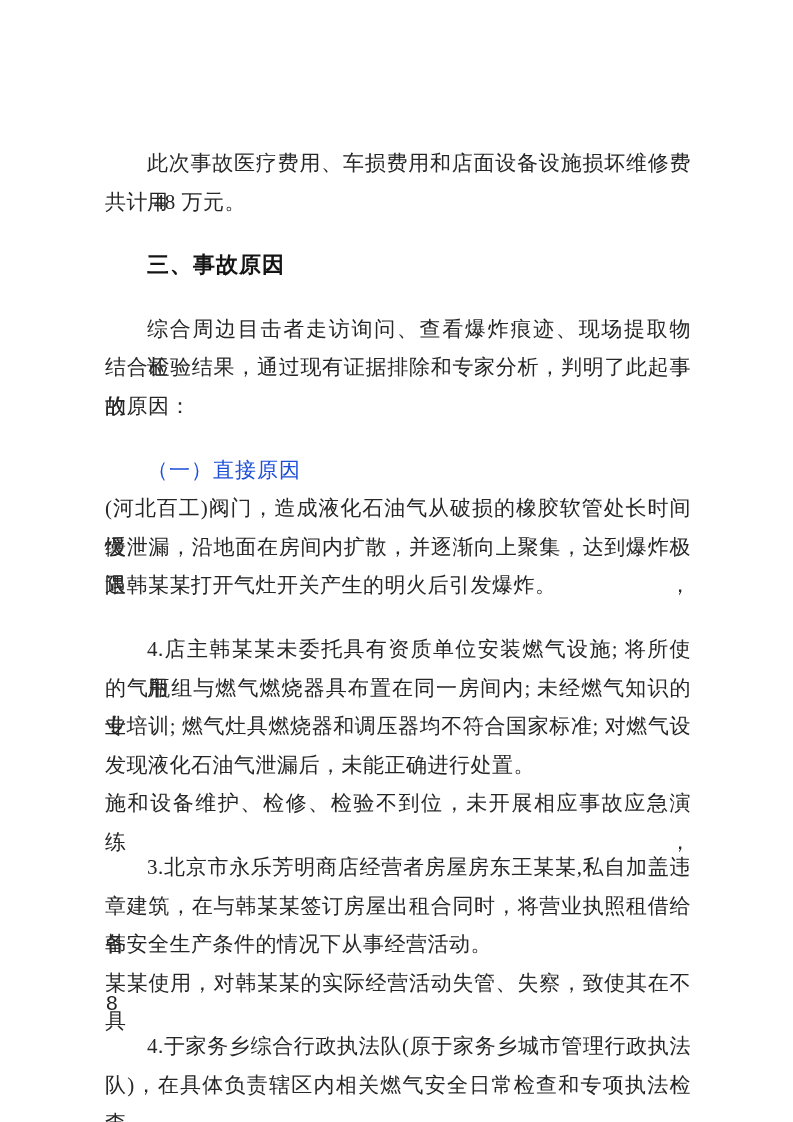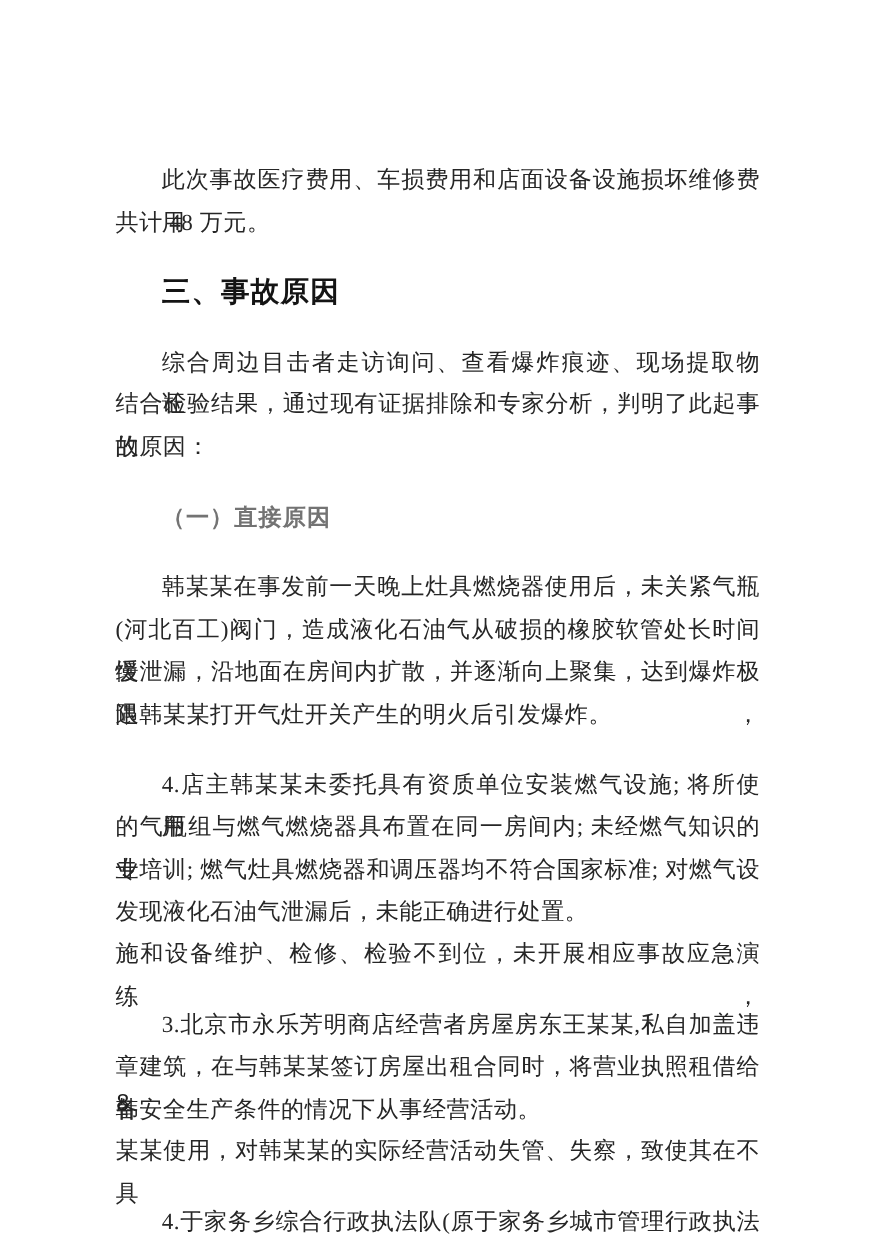--- a/index.html
+++ b/index.html
@@ -34,28 +34,27 @@
     text-align-last: justify;
     text-justify: inter-character;
   }
   .indent {
     padding-left: 42px;
     margin-top: 25px;
   }
   .h1 {
     font-family: "Liberation Sans", "DejaVu Sans", sans-serif;
     font-weight: 700;
-    font-size: 26px;
+    font-size: 22px;
     color: #141414;
     letter-spacing: 1px;
   }
   .h2 {
-    color: #737373;
+    color: #1d4ed8;
     letter-spacing: 1px;
-    font-weight: bold;
   }
   .page-num {
     position: absolute;
     left: 106px;
     top: 991px;
     font-family: "Liberation Sans", "DejaVu Sans", sans-serif;
     font-size: 21px;
     line-height: 24px;
     color: #1f1f1f;
   }
@@ -66,21 +65,20 @@
 <div class="doc-page">
 
   <div class="text-block">
     <div class="line indent fill">此次事故医疗费用、车损费用和店面设备设施损坏维修费用</div>
     <div class="line">共计 48 万元。</div>
     <div class="line h1 indent">三、事故原因</div>
     <div class="line indent fill">综合周边目击者走访询问、查看爆炸痕迹、现场提取物证，</div>
     <div class="line fill">结合检验结果，通过现有证据排除和专家分析，判明了此起事故</div>
     <div class="line">的原因：</div>
     <div class="line h2 indent">（一）直接原因</div>
-    <div class="line indent fill">韩某某在事发前一天晚上灶具燃烧器使用后，未关紧气瓶</div>
     <div class="line fill">(河北百工)阀门，造成液化石油气从破损的橡胶软管处长时间缓</div>
     <div class="line fill">慢泄漏，沿地面在房间内扩散，并逐渐向上聚集，达到爆炸极限，</div>
     <div class="line">遇韩某某打开气灶开关产生的明火后引发爆炸。</div>
     <div class="line indent fill">4.店主韩某某未委托具有资质单位安装燃气设施; 将所使用</div>
     <div class="line fill">的气瓶组与燃气燃烧器具布置在同一房间内; 未经燃气知识的专</div>
     <div class="line fill">业培训; 燃气灶具燃烧器和调压器均不符合国家标准; 对燃气设</div>
     <div class="line">发现液化石油气泄漏后，未能正确进行处置。</div>
     <div class="line fill">施和设备维护、检修、检验不到位，未开展相应事故应急演练，</div>
     <div class="line indent fill">3.北京市永乐芳明商店经营者房屋房东王某某,私自加盖违</div>
     <div class="line fill">章建筑，在与韩某某签订房屋出租合同时，将营业执照租借给韩</div>

